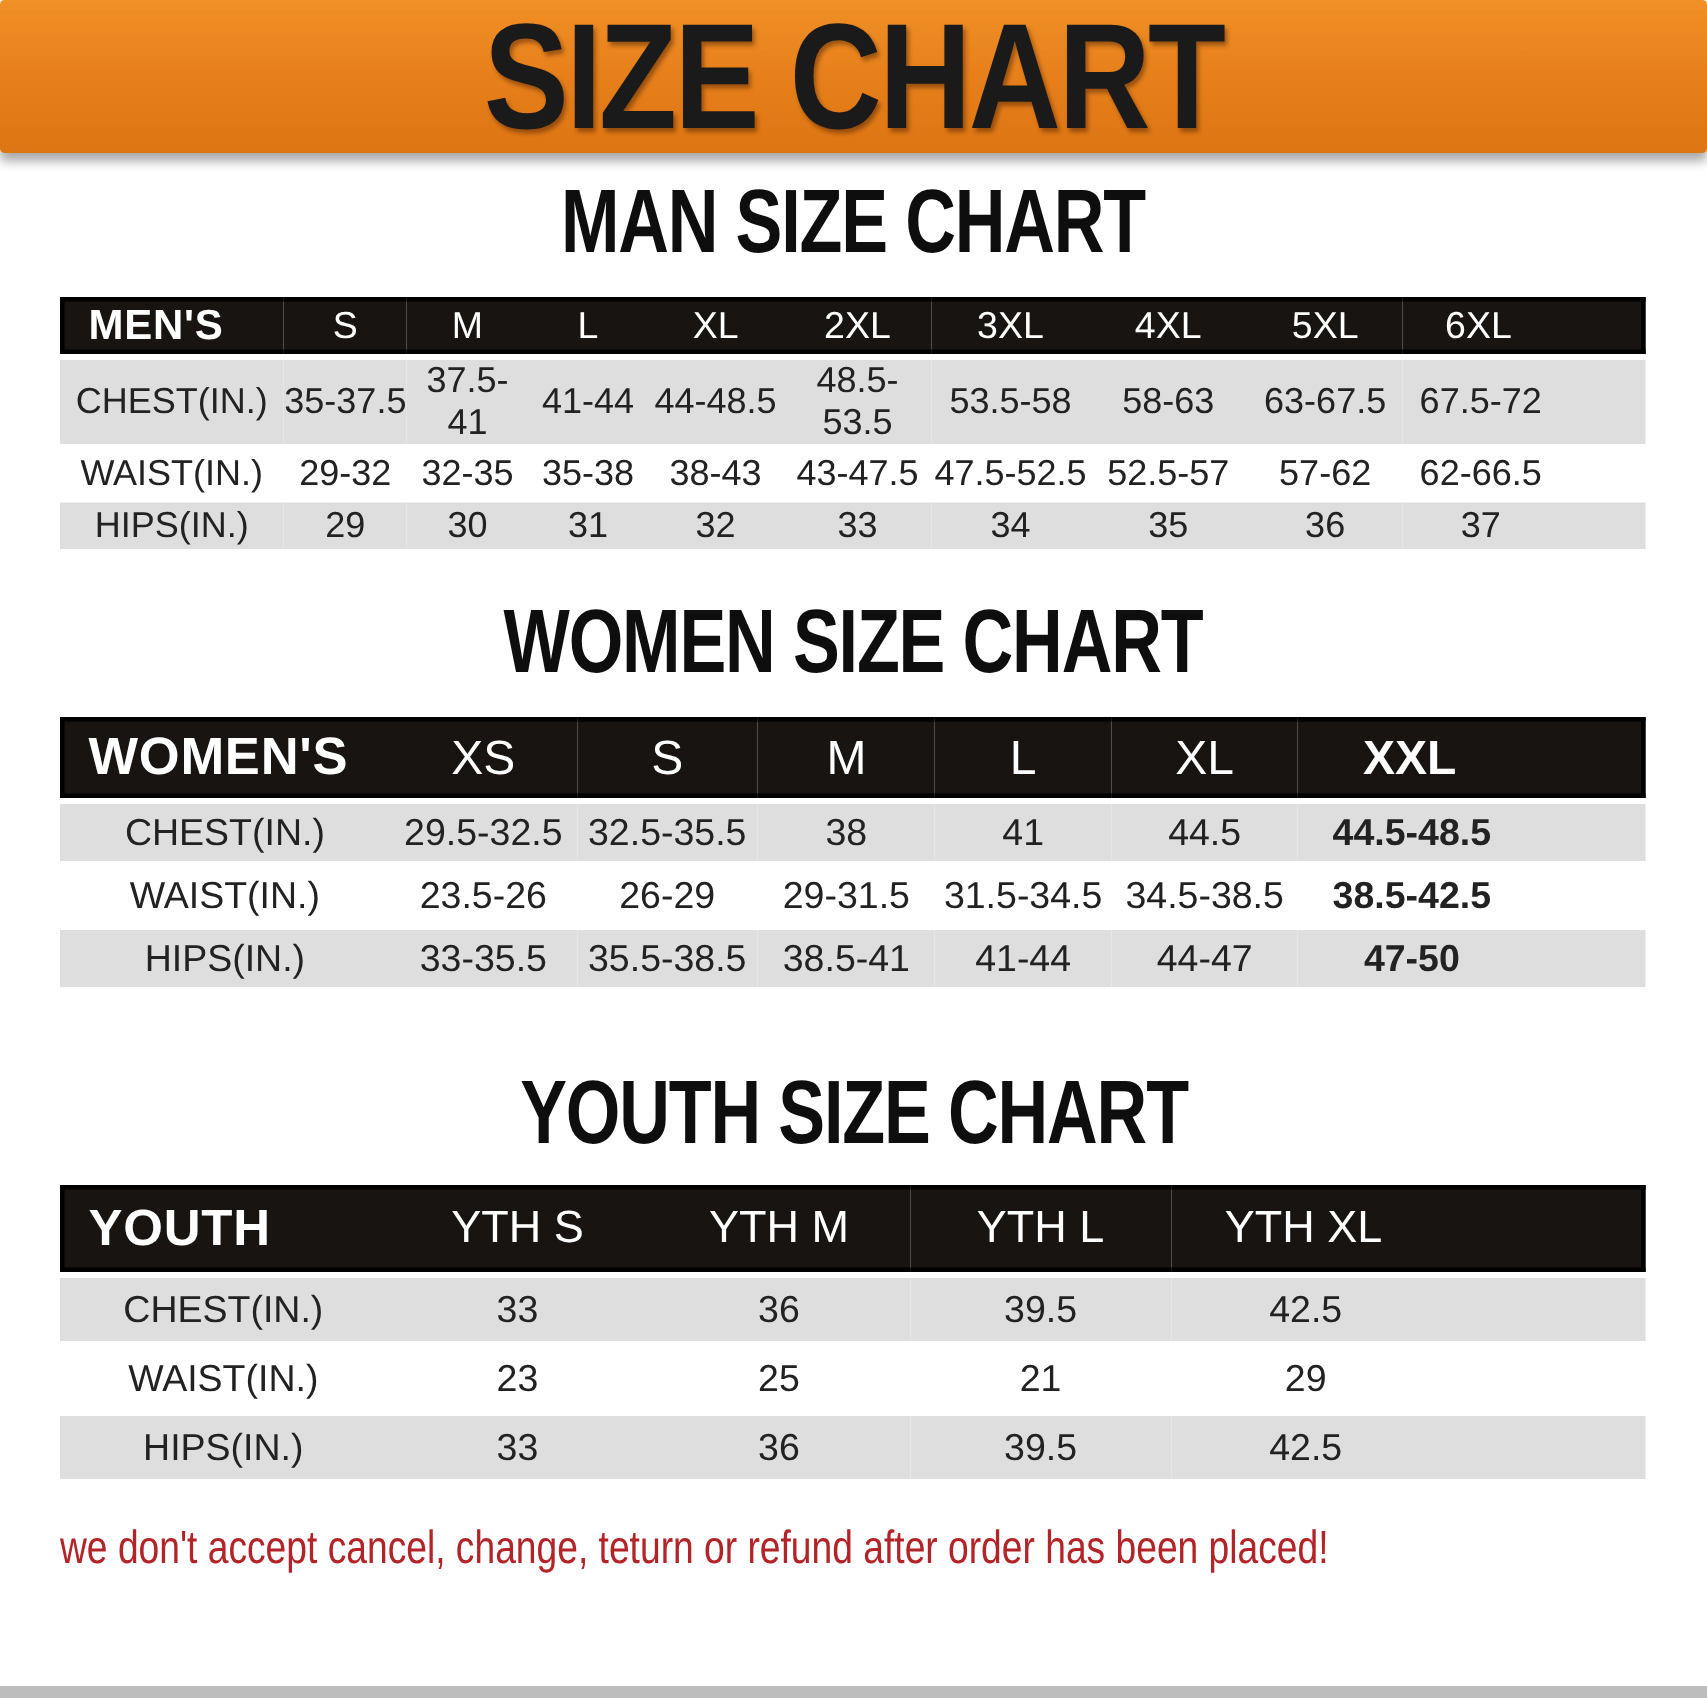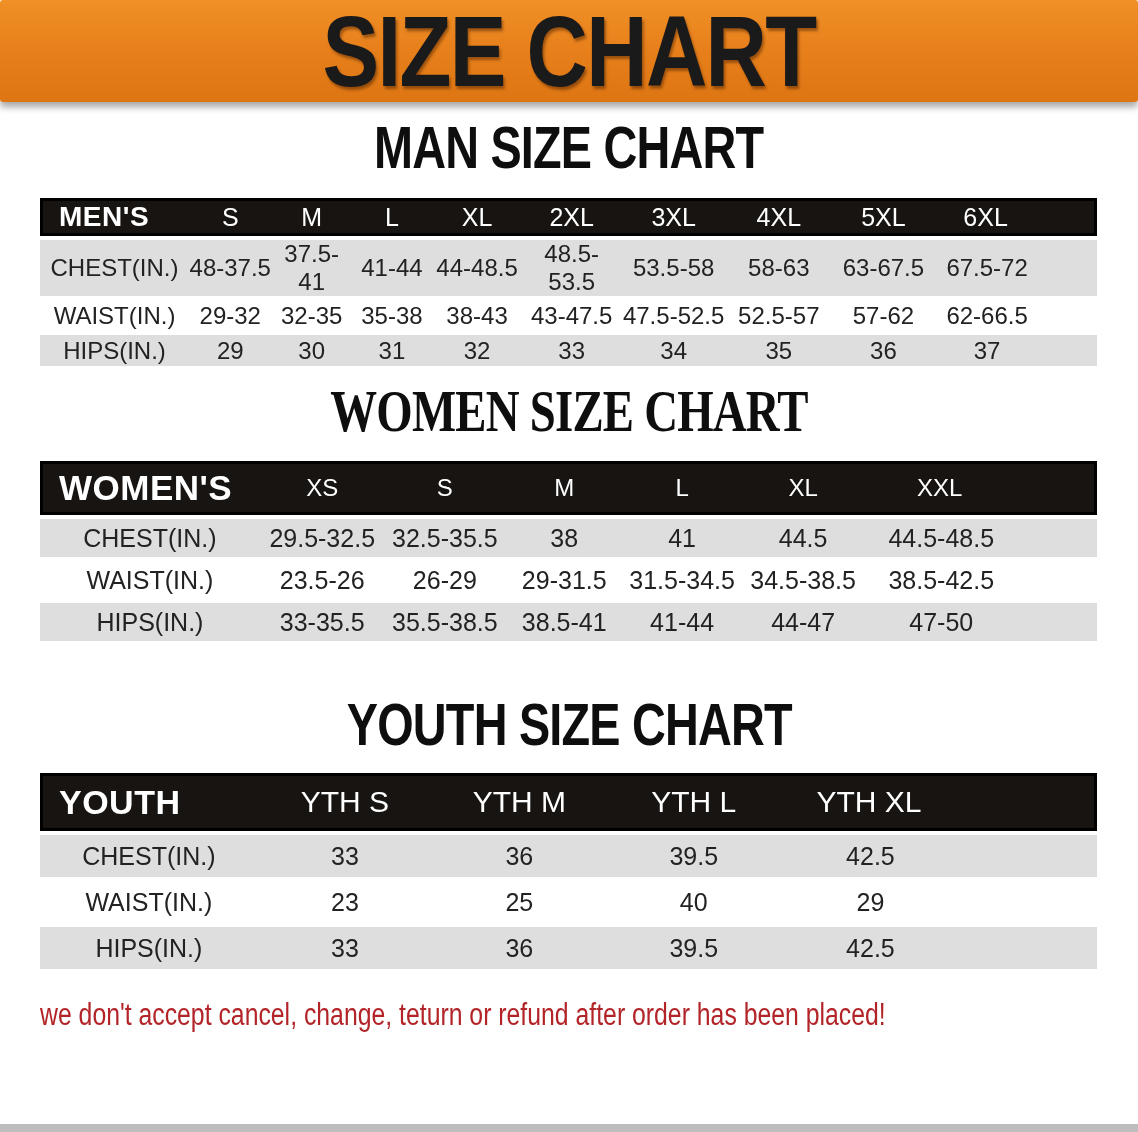--- a/index.html
+++ b/index.html
@@ -38,21 +38,21 @@
   }
   
   .section-heading{text-align:center;height:56px;line-height:56px;}
   .section-heading span{
     display:inline-block;
     font-size:60px;font-weight:bold;color:#0e0e0e;
     transform:scaleX(.78);
     letter-spacing:-1px;white-space:nowrap;
   }
   .s-men   .section-heading{margin-top:18px;}
-  .s-women .section-heading{margin-top:13px;font-family:Liberation Serif, serif;}
+  .s-women .section-heading{margin-top:30px;}
   .s-youth .section-heading{margin-top:52px;}
   
   table.size-table{
     table-layout:fixed;
     border-collapse:separate;border-spacing:0 4px;
     width:1057px;margin-left:40px;
   }
   .s-men table{margin-top:18px;}
   .s-women table{margin-top:18px;}
   .s-youth table{margin-top:16px;}
@@ -67,24 +67,24 @@
     text-align:left;padding-left:16px;font-weight:bold;letter-spacing:.5px;
   }
   .size-table td{text-align:center;color:var(--row-text);background:#fff;}
   .size-table tbody tr:nth-child(odd) td{background:var(--row-stripe);}
   
   .t-men th{height:38px;font-size:25px;}
   .t-men th.group-label{font-size:28px;}
   .t-men td{height:31px;font-size:24px;}
   .t-men th:last-child,.t-men td:last-child{padding-right:58px;}
   
-  .t-women th{height:54px;font-size:24px;}
+  .t-women th{height:54px;font-size:32px;}
   .t-women th.group-label{font-size:35px;}
   .t-women td{height:38px;font-size:25px;}
-  .t-women th:last-child,.t-women td:last-child{padding-right:80px;}
+  .t-women th:last-child,.t-women td:last-child{padding-right:80px;font-weight:bold;}
   
   .t-youth th{height:58px;font-size:30px;}
   .t-youth th.group-label{font-size:34px;}
   .t-youth td{height:42px;font-size:25px;}
   .t-youth th:last-child,.t-youth td:last-child{padding-right:137px;}
   
   .notice{margin:20px 0 0 40px;color:var(--notice-red);}
   .notice .line{white-space:nowrap;height:44px;}
   .notice .line span{
     display:inline-block;transform:scaleX(.8);transform-origin:left center;
@@ -130,21 +130,21 @@
           <th>2XL</th>
           <th>3XL</th>
           <th>4XL</th>
           <th>5XL</th>
           <th>6XL</th>
         </tr>
       </thead>
       <tbody>
         <tr>
           <td>CHEST(IN.)</td>
-          <td>48-37.5</td>
+          <td>35-37.5</td>
           <td>37.5-41</td>
           <td>41-44</td>
           <td>44-48.5</td>
           <td>48.5-53.5</td>
           <td>53.5-58</td>
           <td>58-63</td>
           <td>63-67.5</td>
           <td>67.5-72</td>
         </tr>
         <tr>
@@ -258,21 +258,21 @@
           <td>CHEST(IN.)</td>
           <td>33</td>
           <td>36</td>
           <td>39.5</td>
           <td>42.5</td>
         </tr>
         <tr>
           <td>WAIST(IN.)</td>
           <td>23</td>
           <td>25</td>
-          <td>40</td>
+          <td>21</td>
           <td>29</td>
         </tr>
         <tr>
           <td>HIPS(IN.)</td>
           <td>33</td>
           <td>36</td>
           <td>39.5</td>
           <td>42.5</td>
         </tr>
       </tbody>

